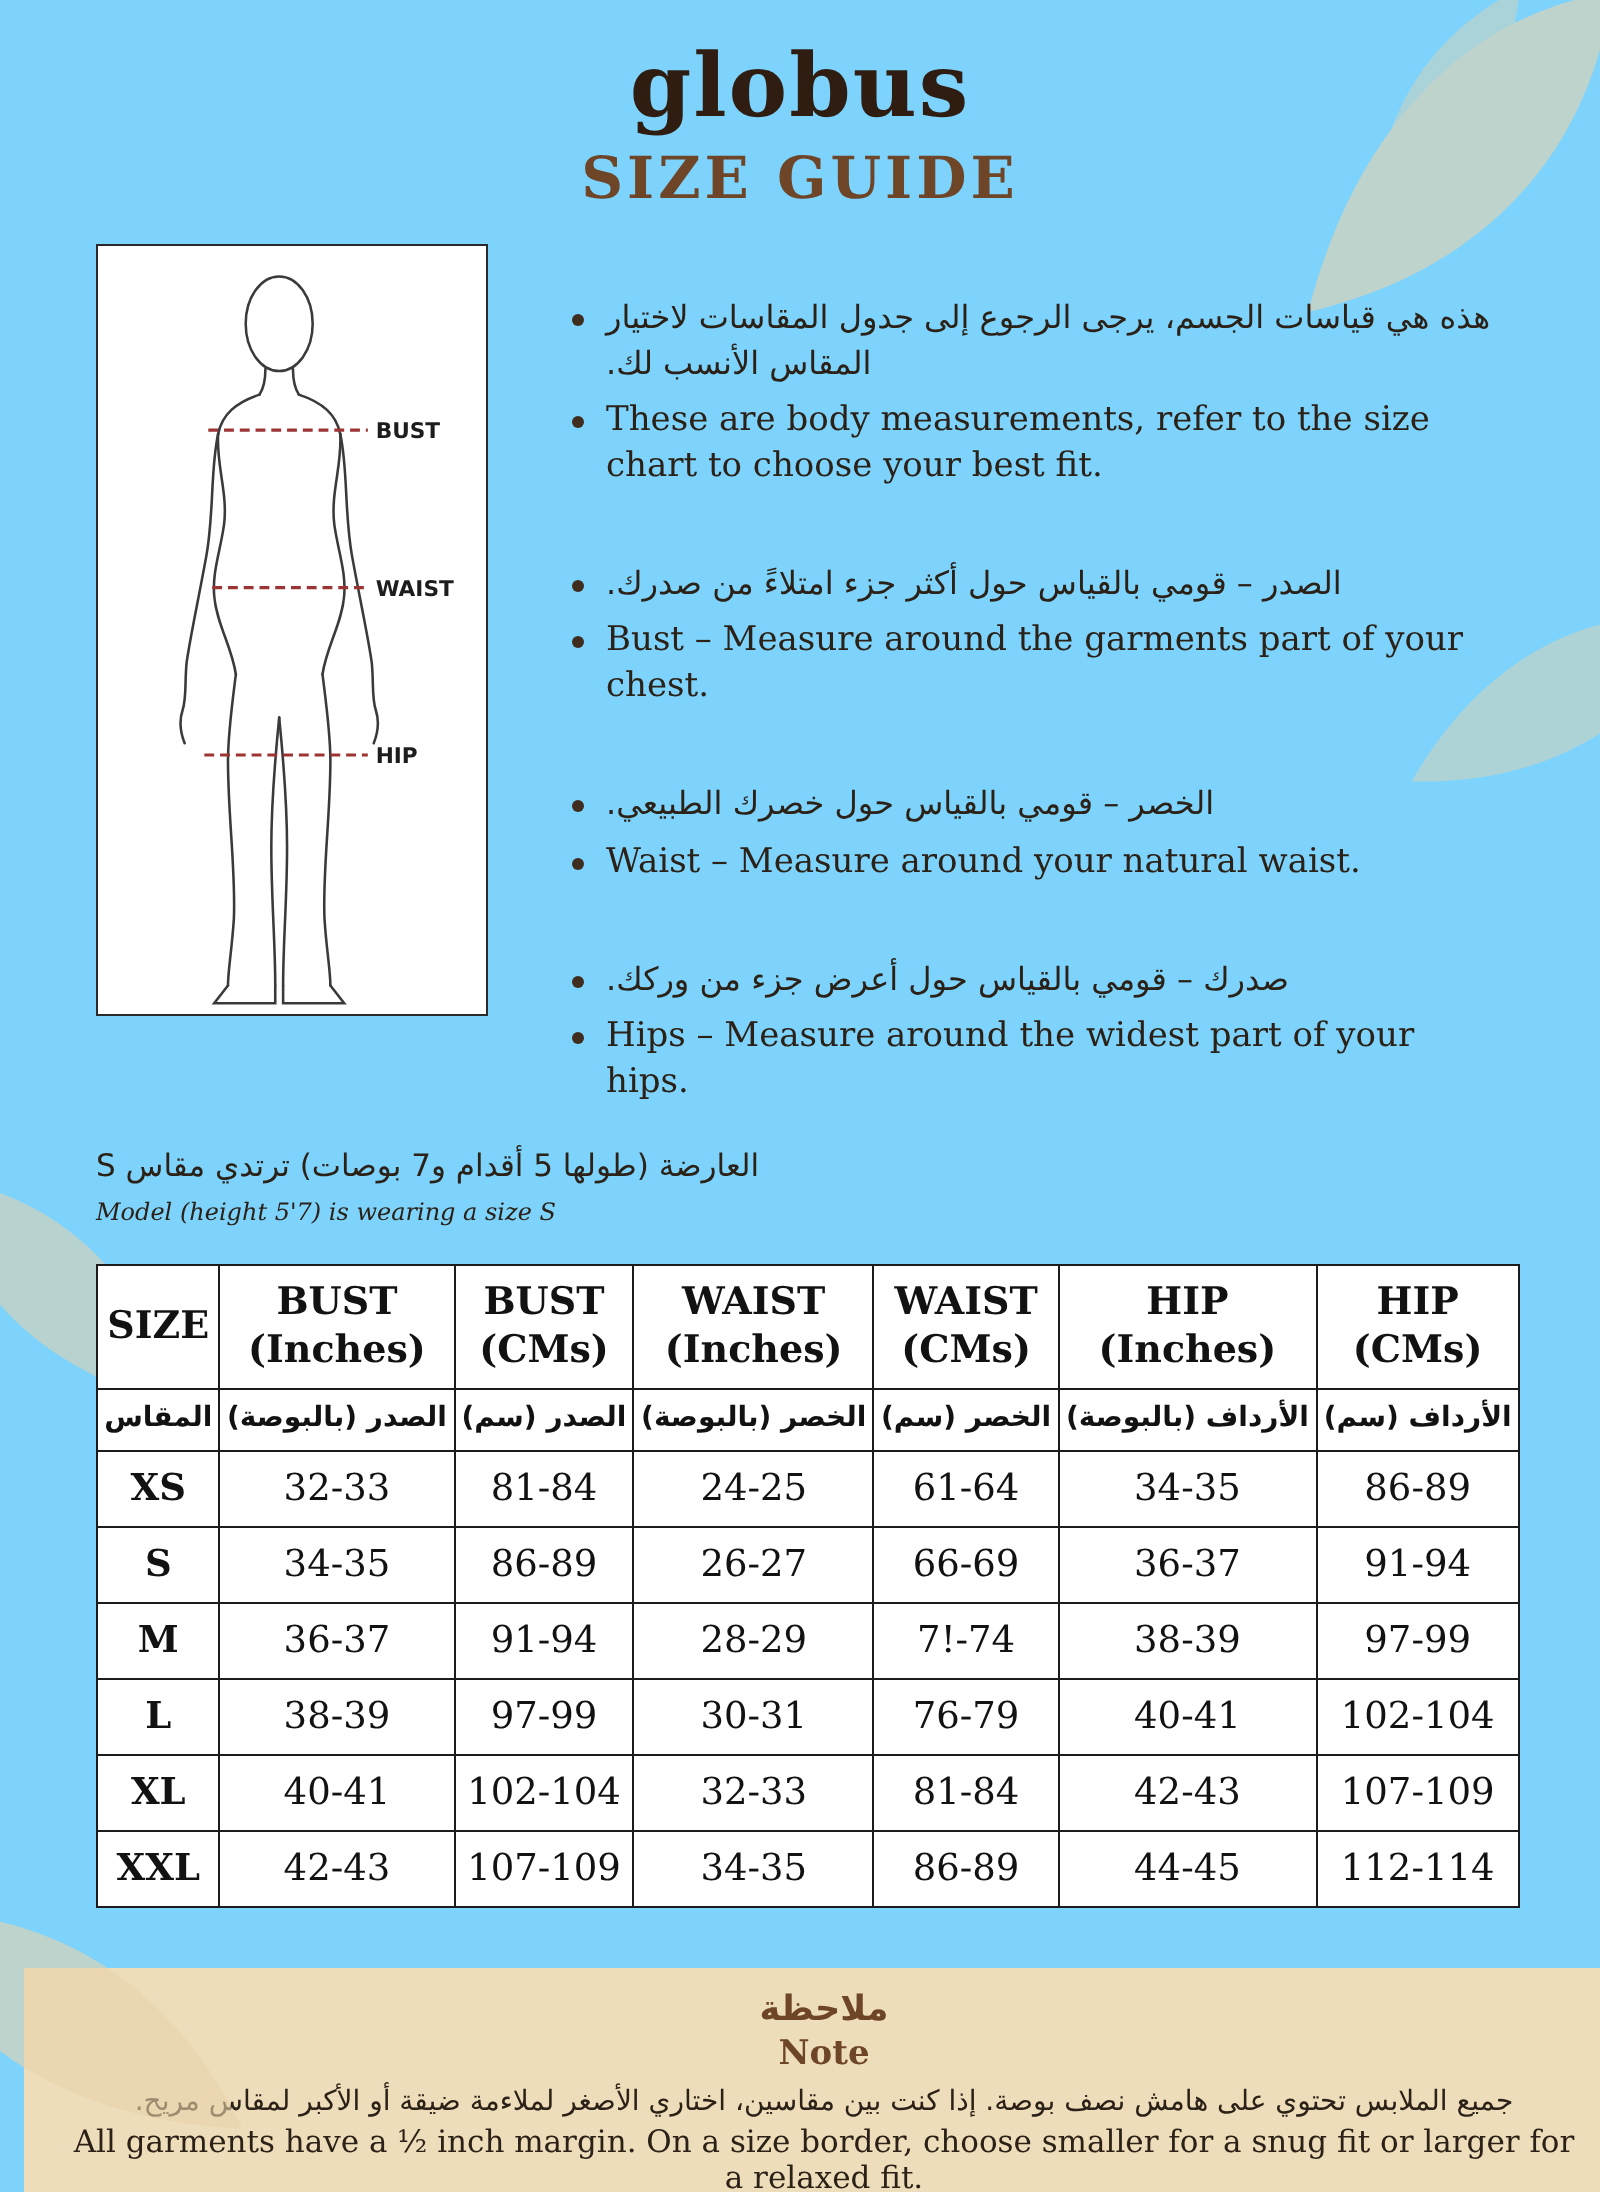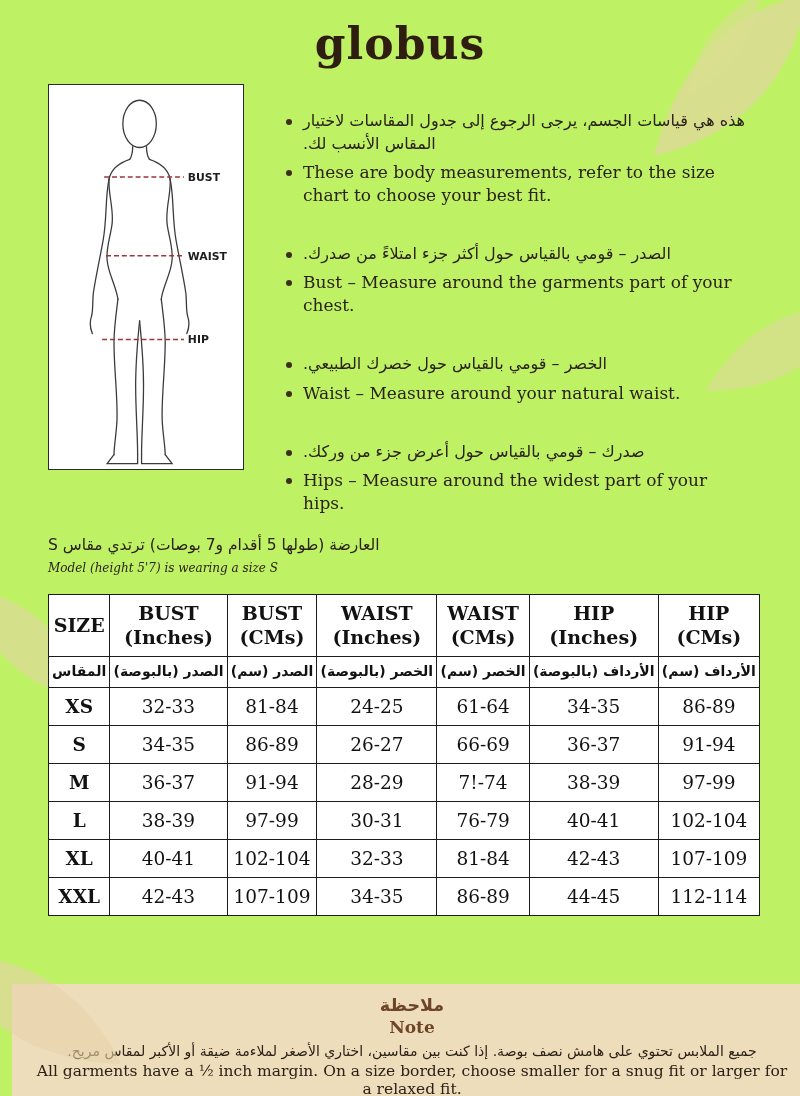--- a/index.html
+++ b/index.html
@@ -1,19 +1,19 @@
 <!DOCTYPE html>
 <html><head>
 <meta charset="utf-8">
 <style>
   * { margin:0; padding:0; box-sizing:border-box; }
   body { background:#d8d2c4; }
   .page {
     position:relative; width:800px; height:1096px; margin:0 auto;
-    background:#bef264; overflow:hidden;
+    background:#7dd3fc; overflow:hidden;
     font-family:"DejaVu Serif", serif; color:#2b2117;
   }
   
   .leaf { position:absolute; z-index:0; }
   .leaf path { fill:#e9d3ab; }
   .leaf-tr { top:-6px; right:-10px; opacity:.6; }
   .leaf-right { top:285px; right:-38px; opacity:.45; transform:rotate(18deg); }
   .leaf-left { top:585px; left:-32px; opacity:.55; transform:scaleX(1); }
   .leaf-bl { top:935px; left:-42px; opacity:.6; z-index:2; transform:rotate(-12deg); }
   .content { position:relative; z-index:1; }
@@ -81,20 +81,21 @@
     <path d="M4,4 C64,14 106,56 120,118 C54,100 12,62 4,4 Z"></path>
   </svg>
   <svg class="leaf leaf-bl" width="155" height="150" viewBox="0 0 155 150">
     <path d="M5,5 C80,17 132,70 150,146 C68,124 15,77 5,5 Z"></path>
   </svg>
 
   <div class="content">
 
     <div class="header">
       <div class="logo">globus</div>
+      <div class="title">SIZE GUIDE</div>
     </div>
 
     <div class="top-row">
 
       <div class="figure-box">
         <svg width="193" height="383" viewBox="0 0 196 386">
 
           <ellipse class="fig-outline" cx="92" cy="38" rx="17" ry="24"></ellipse>
           <path class="fig-outline" d="M85,61 C85,67 84,71 82,74"></path>
           <path class="fig-outline" d="M99,61 C99,67 100,71 102,74"></path>

